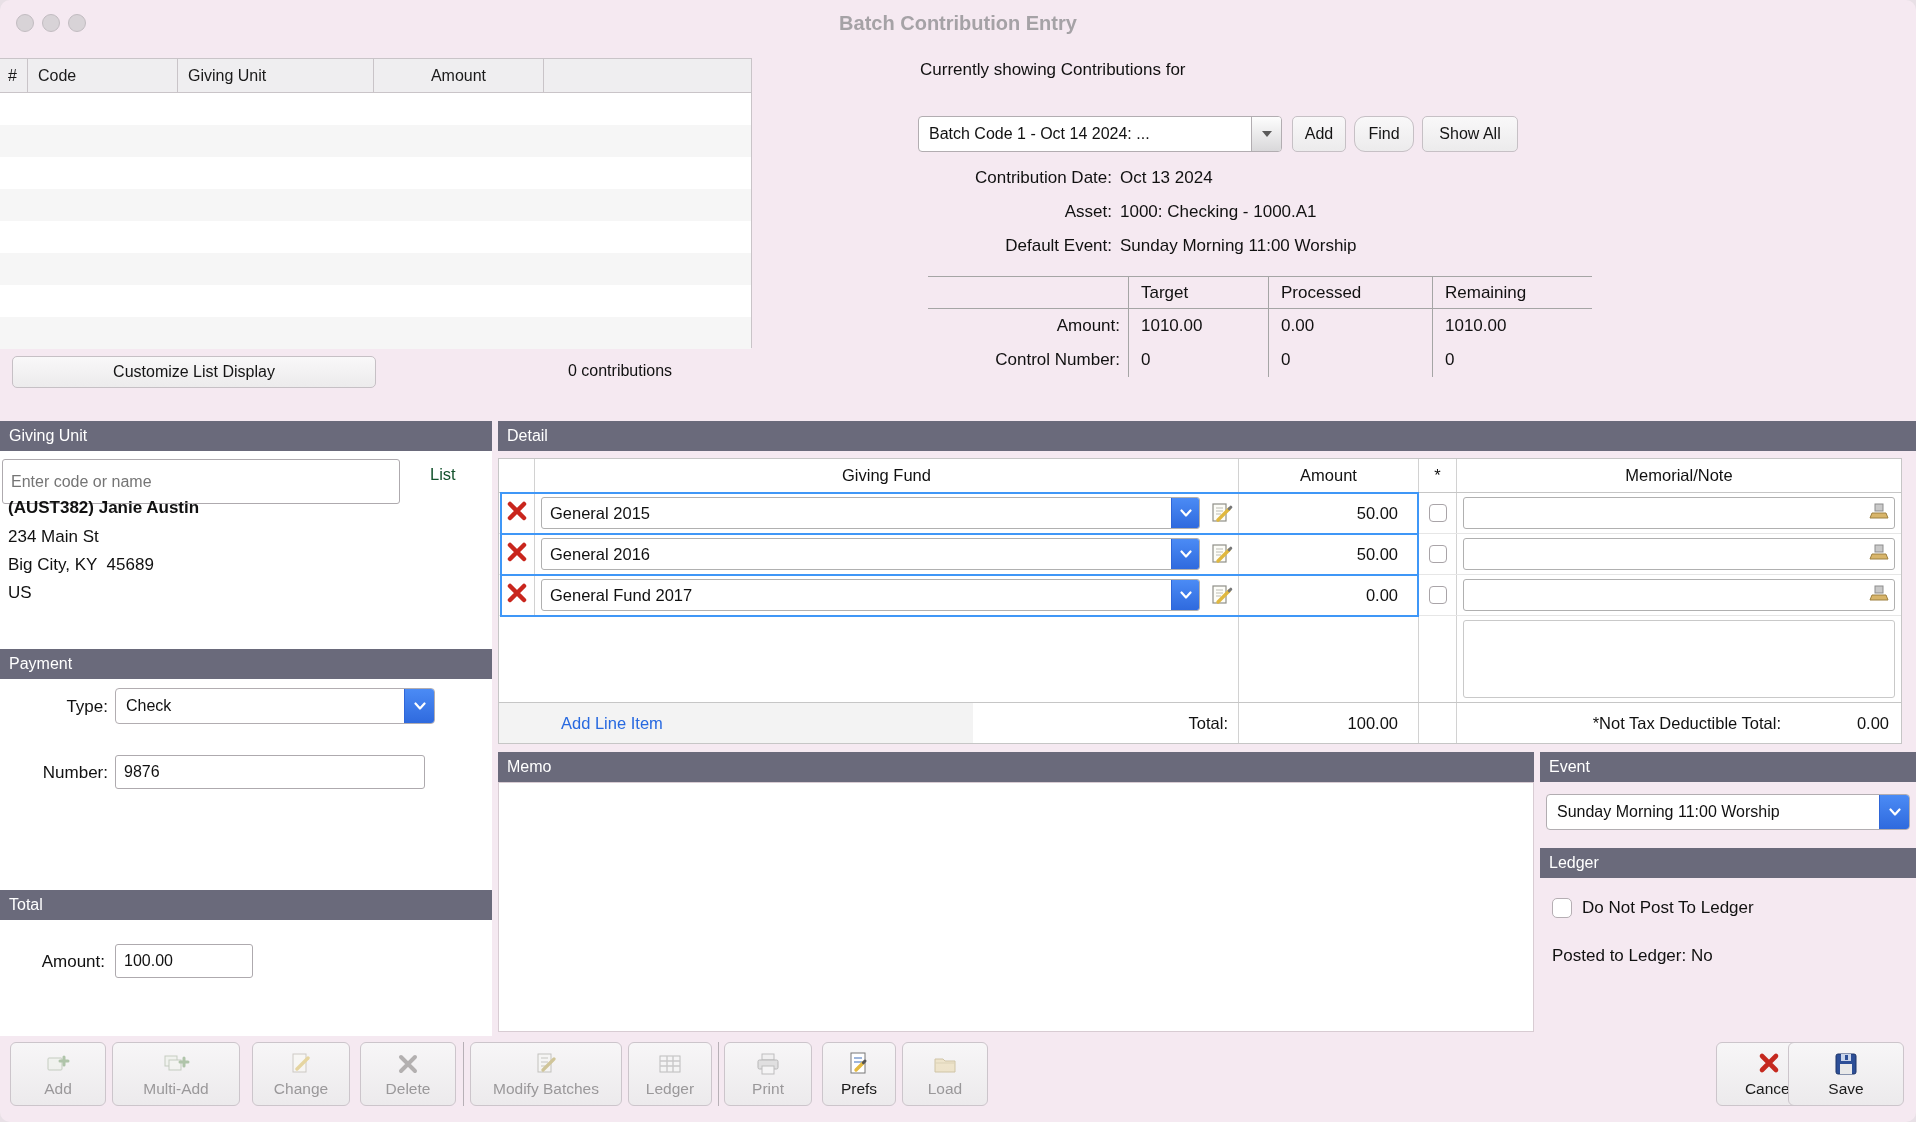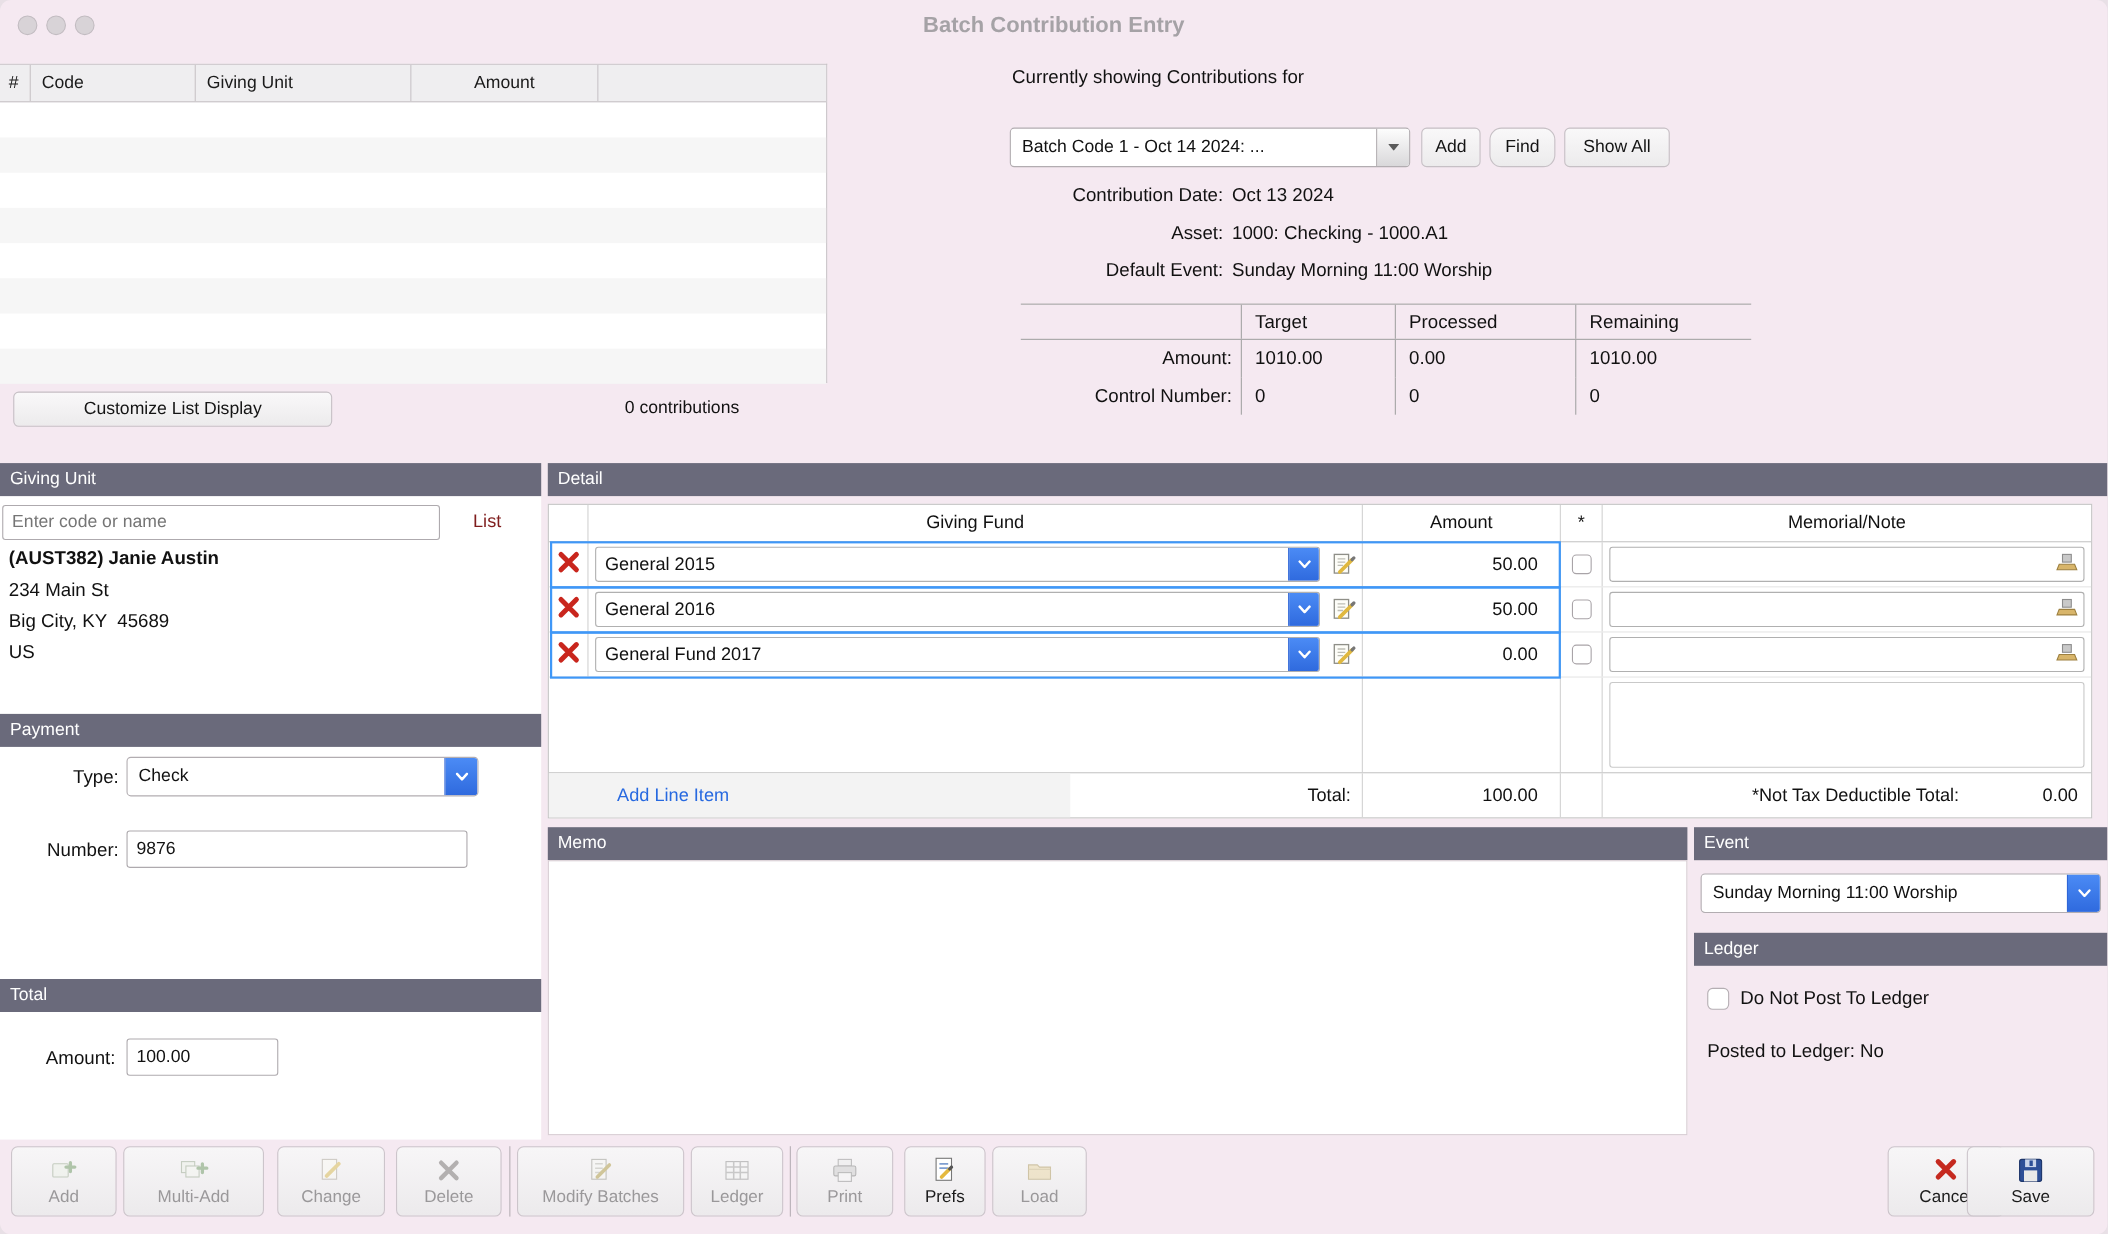--- a/index.html
+++ b/index.html
@@ -21,21 +21,21 @@
   .lhead { height:34px; background:#efeef0; border-bottom:1px solid #c9c4c8; display:flex; }
   .lh { border-right:1px solid #c9c4c8; display:flex; align-items:center; padding-left:10px; font-size:16px; color:#1a1a1a; }
   .lh.c1{ width:28px; padding-left:8px; } .lh.c2{ width:150px; } .lh.c3{ width:196px; }
   .lh.c4{ width:170px; justify-content:center; padding-left:0; } .lh.c5{ flex:1; border-right:none; }
   .lbody .lrow { height:32px; }
   .lbody .lrow:nth-child(even){ background:#f6f6f6; }
 
   .btn { display:flex; align-items:center; justify-content:center;
          background:linear-gradient(#f9f8f9,#ecebec); border:1px solid #c6c0c5; border-radius:5px;
          font-size:16px; color:#141414; }
-  #customize-btn { position:absolute; left:12px; top:356px; width:290px; height:32px; }
+  #customize-btn { position:absolute; left:12px; top:356px; width:364px; height:32px; }
   #count-text { position:absolute; left:510px; top:362px; width:220px; text-align:center; font-size:16px; }
 
   
   #batch-heading { position:absolute; left:920px; top:60px; font-size:17px; }
   .dd { background:#fff; border:1px solid #b2adb1; border-radius:4px; display:flex; align-items:center; overflow:hidden; }
   .dd .dd-text { flex:1; padding-left:10px; white-space:nowrap; overflow:hidden; font-size:16px; }
   .dd .dd-btn-gray { width:30px; height:100%; border-left:1px solid #b2adb1;
         background:linear-gradient(#fdfdfd,#d9d8da); display:flex; align-items:center; justify-content:center; }
   .dd .dd-btn-blue { width:30px; height:100%; border-left:1px solid #2f66d8;
         background:linear-gradient(#4b8bf5,#2f6ade); display:flex; align-items:center; justify-content:center; }
@@ -58,22 +58,22 @@
   .sum-row > div:nth-child(4){ width:160px; border-left:1px solid #a5a5a5; padding-left:12px; }
 
   
   .bar { position:absolute; height:30px; background:#6a6a7b; color:#fff; font-size:16px;
          display:flex; align-items:center; padding-left:9px; }
 
   
   #left-panel { position:absolute; left:0; top:451px; width:492px; height:585px; background:#fff; }
   .tfield { background:#fff; border:1px solid #aeaaae; border-radius:3px; font-size:16px;
             padding:0 8px; font-family:inherit; color:#111; }
-  #gu-search { position:absolute; left:2px; top:459px; width:398px; height:32px; }
-  #gu-list-link { position:absolute; left:430px; top:465px; color:#7f1d1d; font-size:16.5px; cursor:pointer; }
+  #gu-search { position:absolute; left:2px; top:459px; width:398px; height:45px; }
+  #gu-list-link { position:absolute; left:430px; top:465px; color:#14532d; font-size:16.5px; cursor:pointer; }
   #gu-name { position:absolute; left:8px; top:498px; font-weight:bold; font-size:17px; }
   .addr { position:absolute; left:8px; font-size:17px; white-space:pre-wrap; }
 
   .flabel { position:absolute; text-align:right; font-size:17px; }
   #type-dd { position:absolute; left:115px; top:688px; width:320px; height:36px; }
   #num-input { position:absolute; left:115px; top:755px; width:310px; height:34px; }
   #amt-input { position:absolute; left:115px; top:944px; width:138px; height:34px; }
 
   
   .dtable { position:absolute; left:498px; top:458px; width:1404px; background:#fff;

